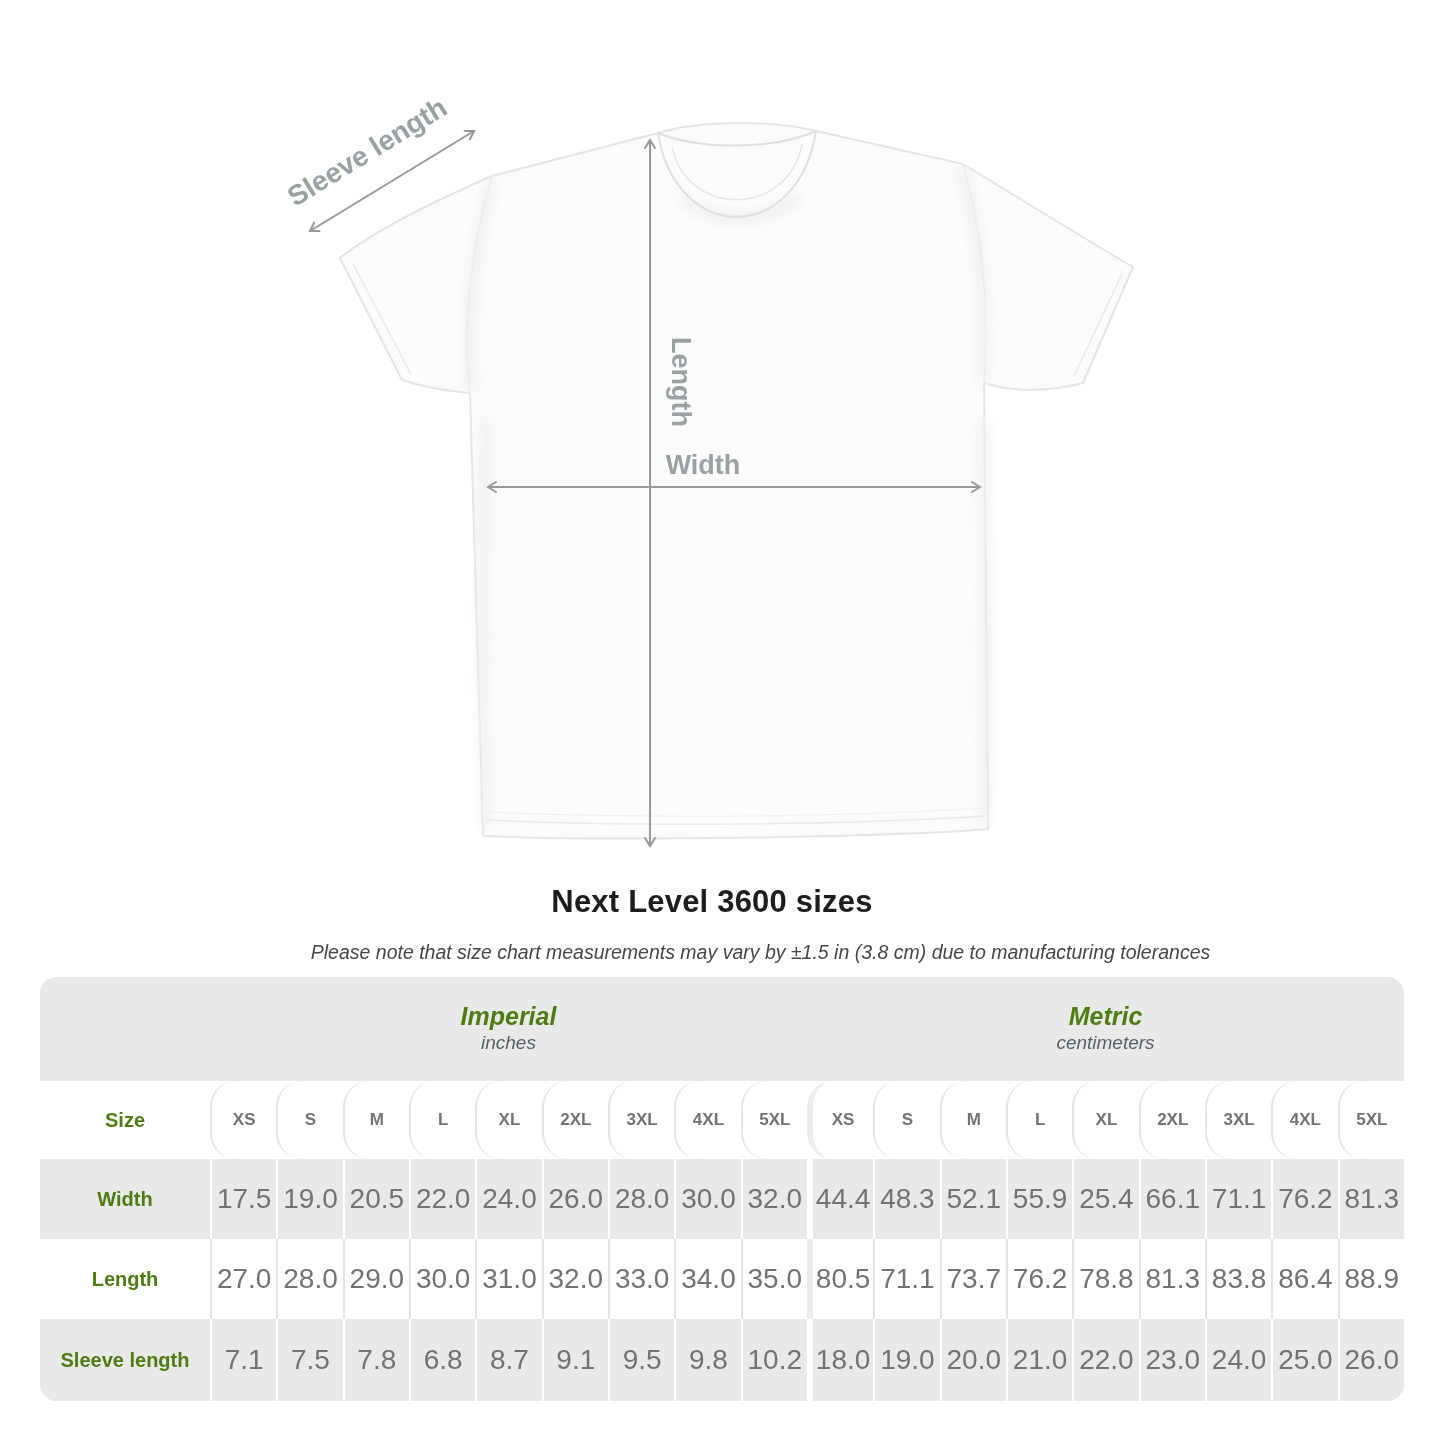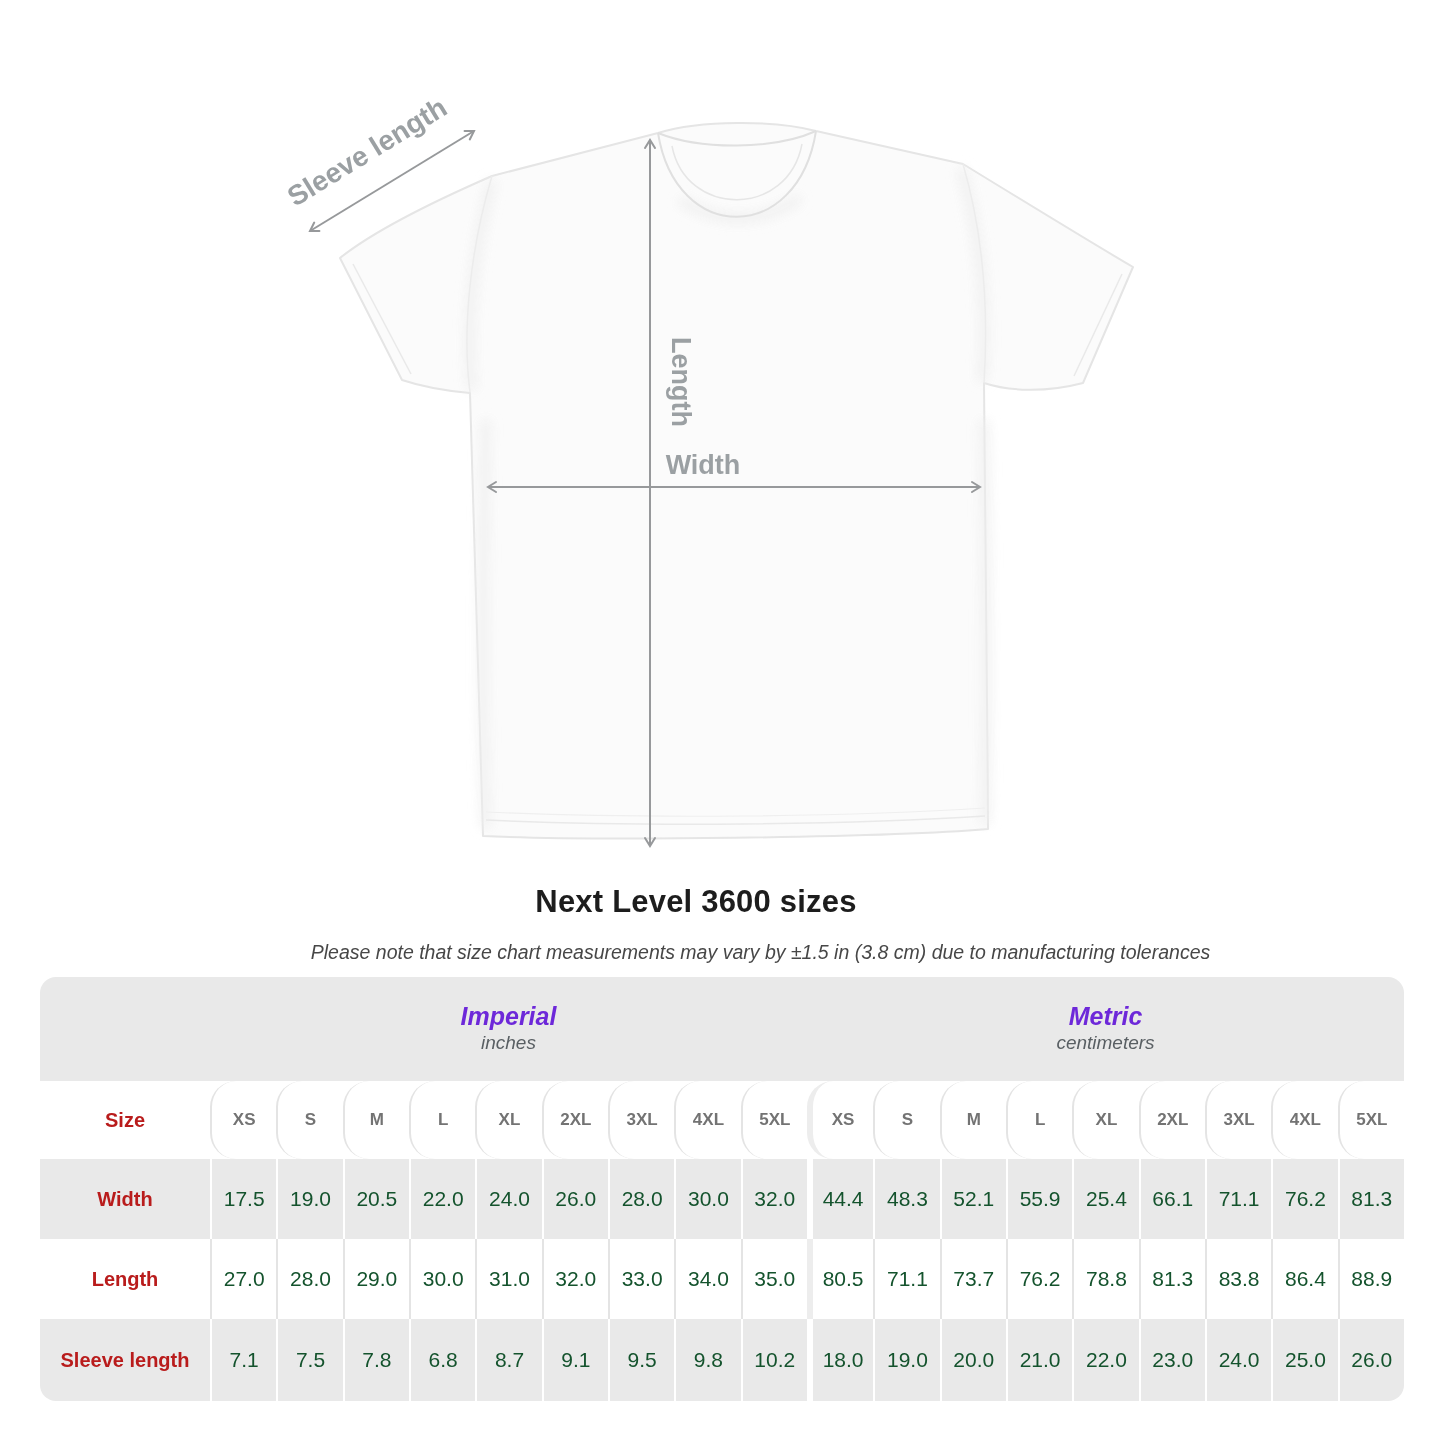--- a/index.html
+++ b/index.html
@@ -4,48 +4,48 @@
 <style>
   html,body{margin:0;padding:0;background:#ffffff;}
   .page{position:relative;width:1445px;height:1445px;background:#ffffff;overflow:hidden;
         font-family:"Liberation Sans", sans-serif;}
 
   
   .diagram{position:absolute;left:0;top:0;width:1445px;height:880px;}
 
   
   .title{position:absolute;left:0;top:884px;width:1392px;text-align:center;
-         font-size:31px;font-weight:bold;color:#1d1d1d;letter-spacing:.2px;}
+         font-size:31px;font-weight:bold;color:#1d1d1d;letter-spacing:.2px;padding-left:16px;}
   .subtitle{position:absolute;left:0;top:941px;width:1445px;text-align:center;
             font-size:19.5px;font-style:italic;color:#474747;padding-left:38px;}
 
   
   .tablewrap{position:absolute;left:40px;top:977px;width:1364px;}
   table.sizes{width:100%;border-collapse:separate;border-spacing:0;table-layout:fixed;}
   table.sizes td, table.sizes th{box-sizing:border-box;padding:0;margin:0;text-align:center;vertical-align:middle;}
   col.c-label{width:170px;}
 
   .band{background:#e9e9e9;height:104px;}
   .corner-tl{border-top-left-radius:16px;}
   .corner-tr{border-top-right-radius:16px;}
   .corner-bl{border-bottom-left-radius:16px;}
   .corner-br{border-bottom-right-radius:16px;}
-  .band .g-label{font-size:25px;font-weight:bold;font-style:italic;color:#6d28d9;line-height:1.15;}
+  .band .g-label{font-size:25px;font-weight:bold;font-style:italic;color:#4d7c0f;line-height:1.15;}
   .band .g-unit{font-size:19px;font-style:italic;color:#595f63;line-height:1.3;}
 
   tr.row-white td, tr.row-white th{background:#ffffff;}
   tr.row-gray  td, tr.row-gray  th{background:#e9e9e9;}
   tr.r-size  td, tr.r-size  th{height:78px;}
   tr.r-width td, tr.r-width th{height:80px;}
   tr.r-len   td, tr.r-len   th{height:80px;}
   tr.r-slv   td, tr.r-slv   th{height:82px;}
 
-  th.lbl{font-size:20px;font-weight:bold;color:#b91c1c;}
+  th.lbl{font-size:20px;font-weight:bold;color:#4d7c0f;}
   th.size{font-size:17px;font-weight:bold;color:#737373;border-radius:26px;}
-  td.val{font-size:21px;font-weight:normal;color:#14532d;}
+  td.val{font-size:28px;font-weight:normal;color:#737373;}
 
   tr.row-white .sep{border-left:2px solid #e4e4e4;}
   tr.row-gray  .sep{border-left:2px solid #ffffff;}
   tr.row-white .gsep{border-left:6px solid #ededed;}
   tr.row-gray  .gsep{border-left:6px solid #ffffff;text-align:center;}
 
   svg text{font-family:"Liberation Sans", sans-serif;}
 </style>
 </head>
 <body>

